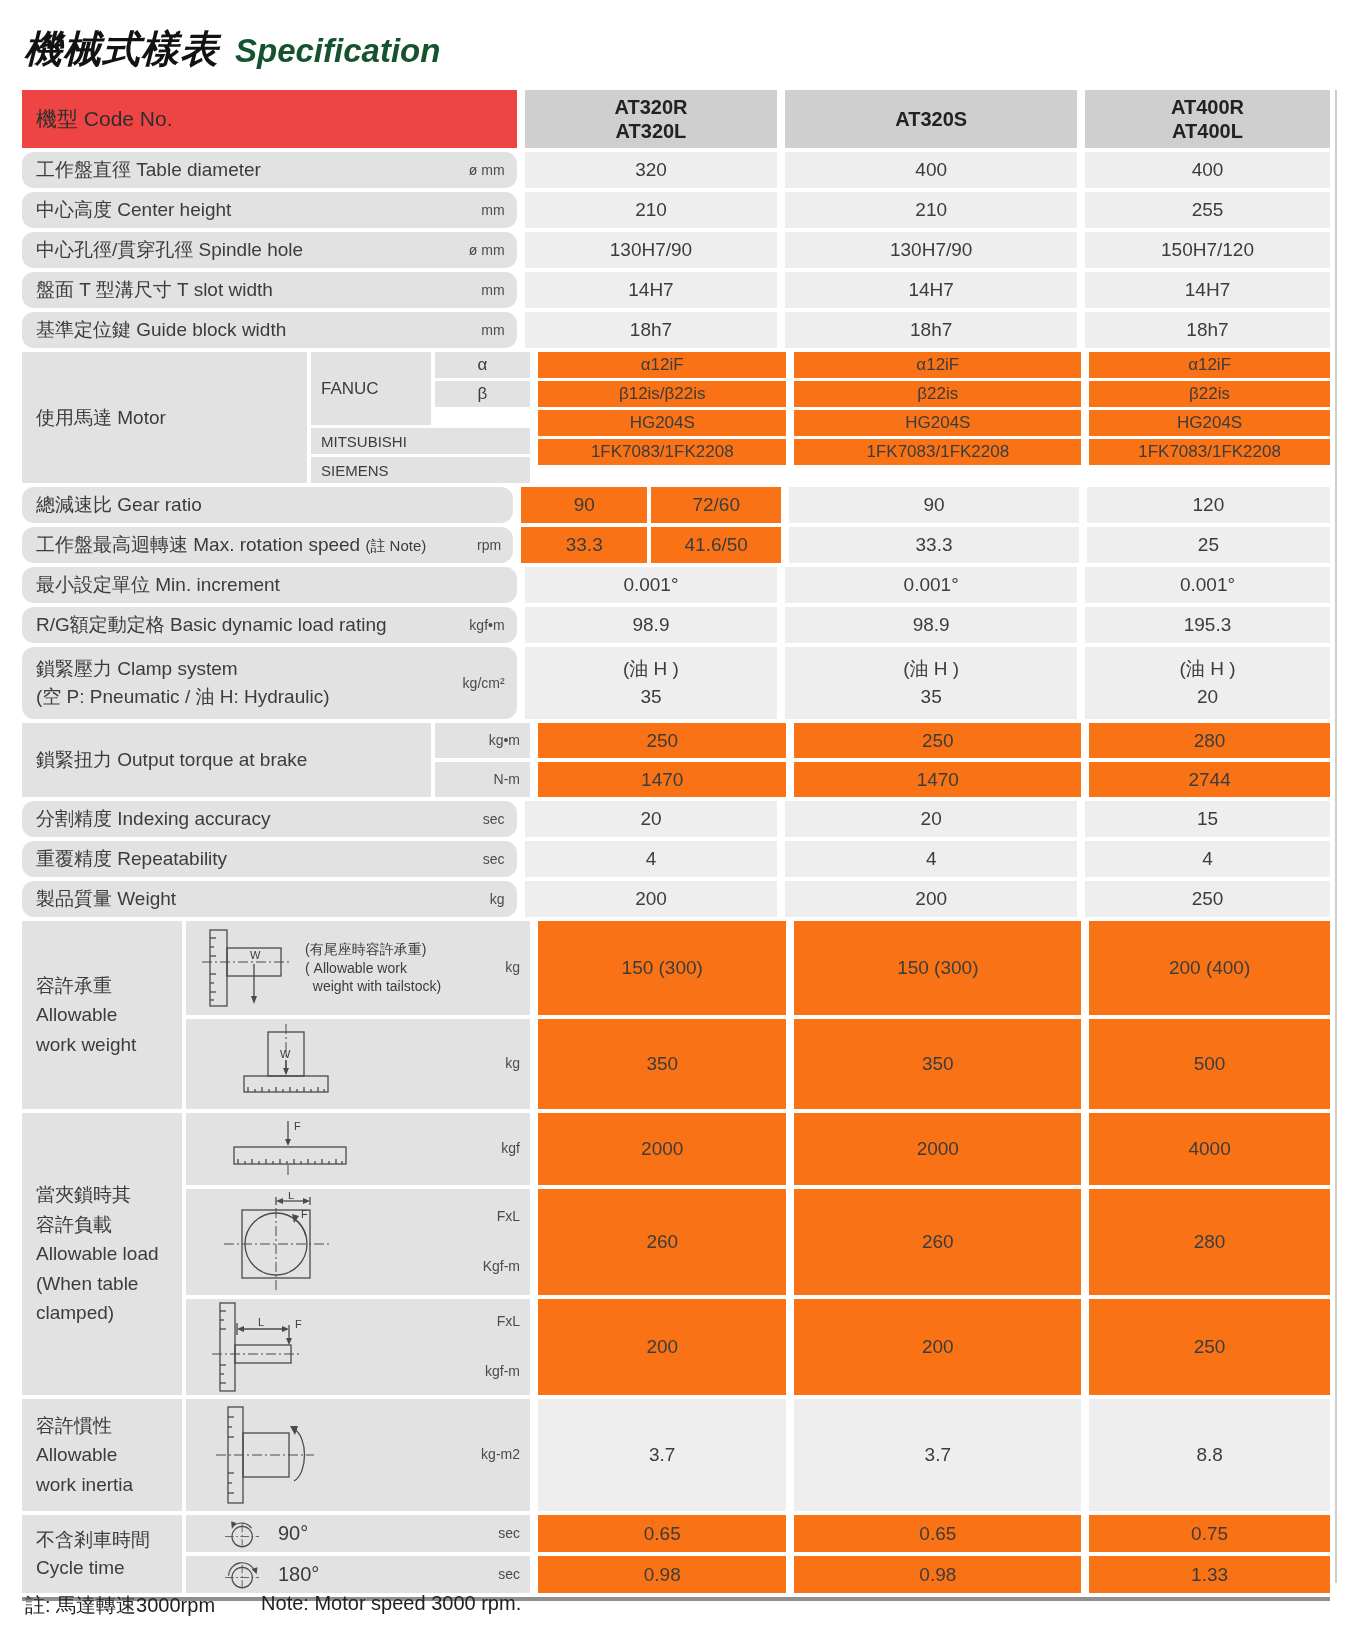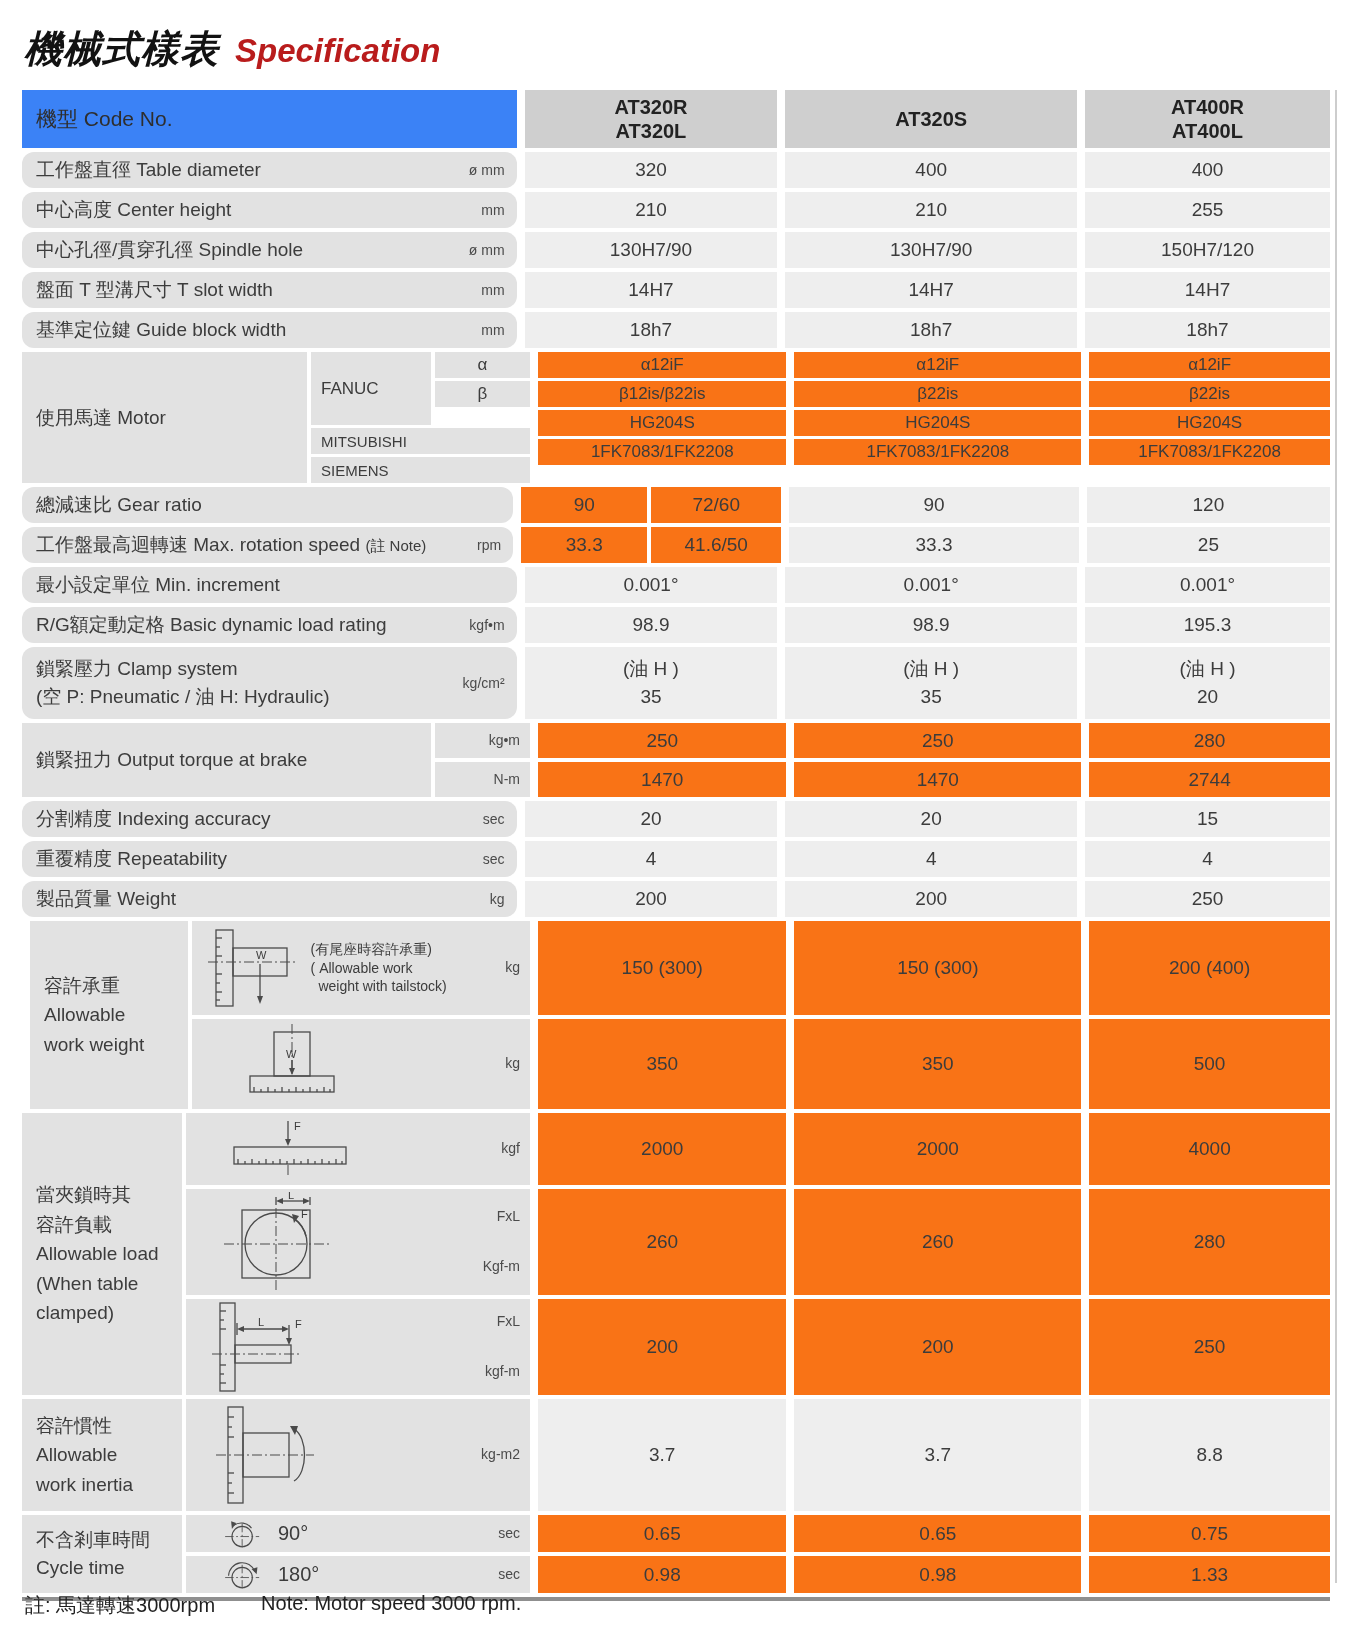--- a/index.html
+++ b/index.html
@@ -1,31 +1,31 @@
 <!DOCTYPE html>
 <html><head>
 <meta charset="utf-8">
 <style>
   html,body{margin:0;padding:0;background:#fff;}
   body{width:1347px;height:1625px;font-family:"Liberation Sans","DejaVu Sans",sans-serif;color:#3c3c3c;}
   .page{position:relative;width:1347px;height:1625px;overflow:hidden;background:#fff;}
   .title{position:absolute;left:24px;top:24px;display:flex;align-items:baseline;gap:16px;}
   .title-zh{font-size:38px;font-weight:bold;font-style:italic;color:#121212;letter-spacing:1px;}
-  .title-en{font-size:33px;font-weight:bold;font-style:italic;color:#b91c1c;}
+  .title-en{font-size:33px;font-weight:bold;font-style:italic;color:#14532d;}
   .table{position:absolute;left:22px;top:90px;width:1308px;height:1493px;}
   .table::after{content:"";position:absolute;top:0;right:-7px;width:2px;height:100%;background:#cdcdcd;}
   .row{display:flex;margin-bottom:4px;align-items:stretch;}
   .c{box-sizing:border-box;display:flex;align-items:center;}
   .lblcell{width:508px;background:#e2e2e2;justify-content:space-between;padding:0 12px 0 14px;border-radius:12px;}
   .lbl-t{font-size:19px;color:#3c3c3c;}
   .unit{font-size:14px;color:#4b4b4b;white-space:pre-line;text-align:right;line-height:1.2;}
   .valcell{background:#eeeeee;justify-content:center;font-size:19px;margin-left:8px;box-sizing:border-box;}
   .w1{width:260px;}.w2{width:300px;}.w3{width:252px;}
   .h36{height:36px;}
-  .hdrlbl{width:508px;background:#3b82f6;padding:0 12px 0 14px;font-size:21px;color:#2e2e2e;}
+  .hdrlbl{width:508px;background:#ef4444;padding:0 12px 0 14px;font-size:21px;color:#2e2e2e;}
   .hdrval{background:#cfcfcf;justify-content:center;text-align:center;font-weight:bold;font-size:20px;line-height:1.2;white-space:pre-line;color:#222;margin-left:8px;box-sizing:border-box;}
   .pre{white-space:pre-line;}
   .prew{white-space:pre-wrap;}
   .vstack{display:flex;flex-direction:column;margin-left:8px;}
   .vcell{background:#f97316;display:flex;align-items:center;justify-content:center;box-sizing:border-box;width:100%;}
   .graycell{background:#e2e2e2;box-sizing:border-box;display:flex;align-items:center;}
   .diagcell{position:relative;background:#e2e2e2;box-sizing:border-box;display:flex;align-items:center;padding-left:14px;}
   .diag-unit{position:absolute;right:10px;top:50%;transform:translateY(-50%);font-size:14px;color:#4b4b4b;white-space:pre-line;text-align:right;line-height:1.8;}
   .note{font-size:14px;color:#3c3c3c;margin-left:10px;line-height:1.35;}
   .bottombar{width:1308px;height:4px;background:#8f8f8f;}
@@ -246,21 +246,21 @@
           <span class="lbl-t">製品質量 Weight</span>
           <span class="unit">kg</span>
         </div>
       <div class="c valcell w1 h36">200</div>
       <div class="c valcell w2 h36">200</div>
       <div class="c valcell w3 h36">250</div>
     </div>
 
     <div class="row">
       <div style="width:508px;display:flex;">
-        <div class="graycell" style="width:160px;padding-left:14px;margin-left:8px;">
+        <div class="graycell" style="width:160px;padding-left:14px;">
             <span class="lbl-t pre" style="line-height:1.55;">容許承重
 Allowable
 work weight</span>
           </div>
         <div style="width:344px;margin-left:4px;display:flex;flex-direction:column;">
           <div class="diagcell" style="height:94px;">
             <svg width="95" height="80" viewBox="0 0 95 80">
               <rect class="sk" x="10" y="2" width="17" height="76"></rect>
               <line class="sk" x1="10" y1="10" x2="16" y2="10"></line>
                 <line class="sk" x1="10" y1="19" x2="14" y2="19"></line>

